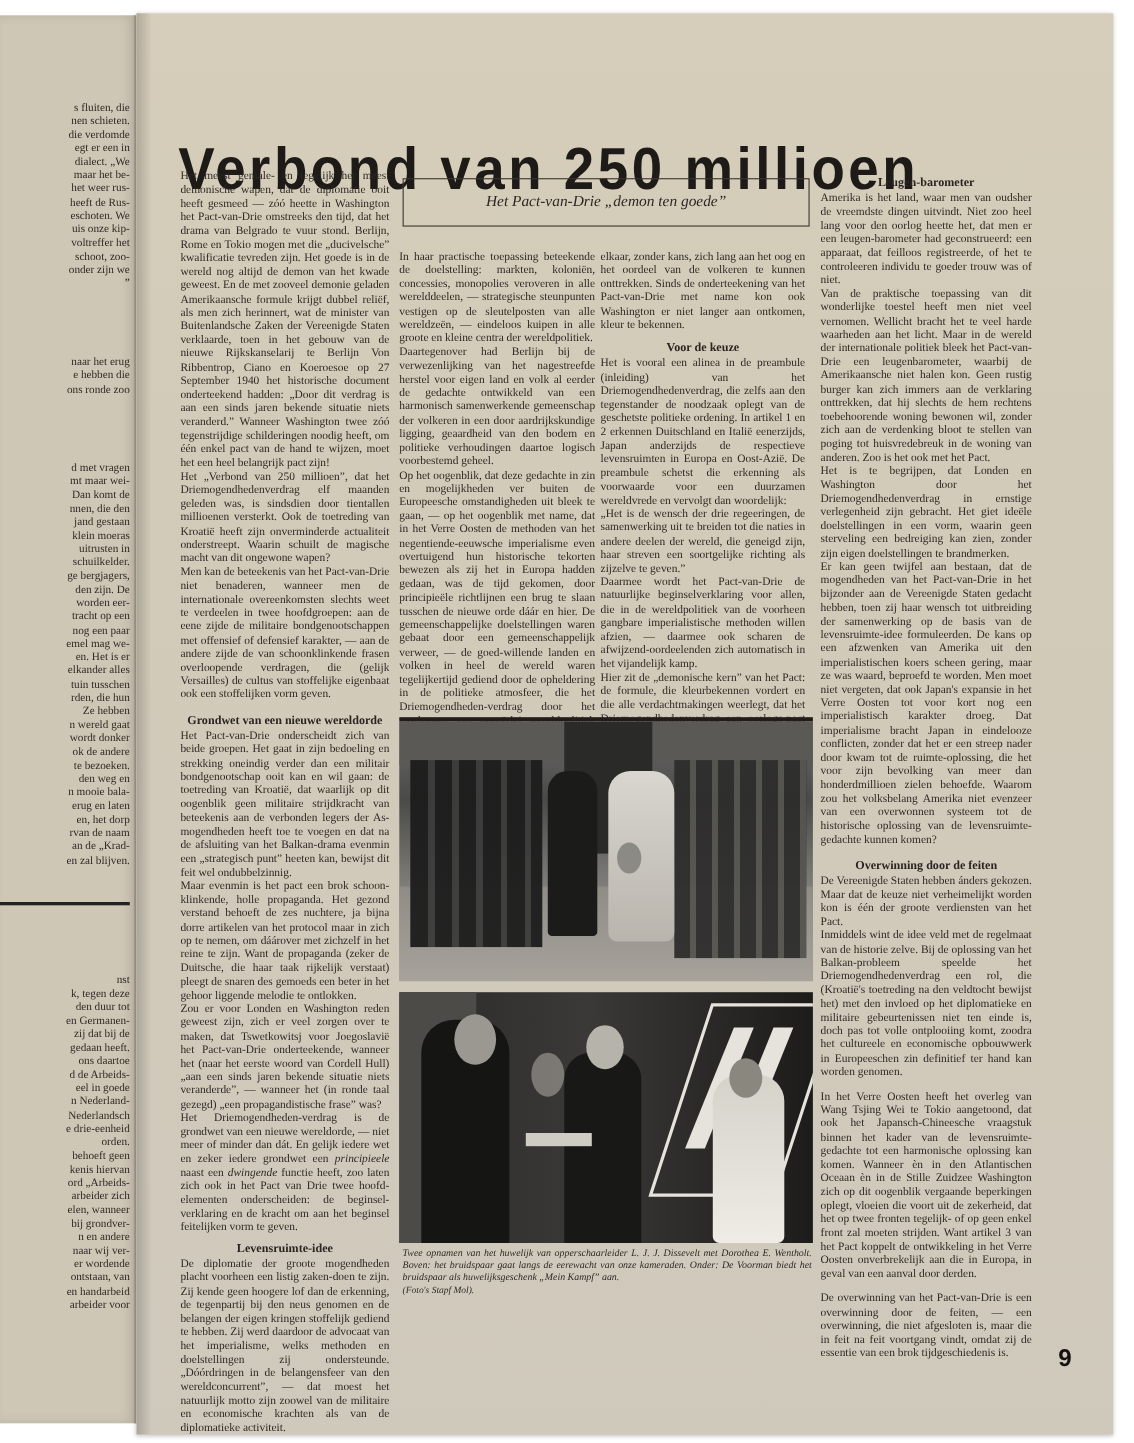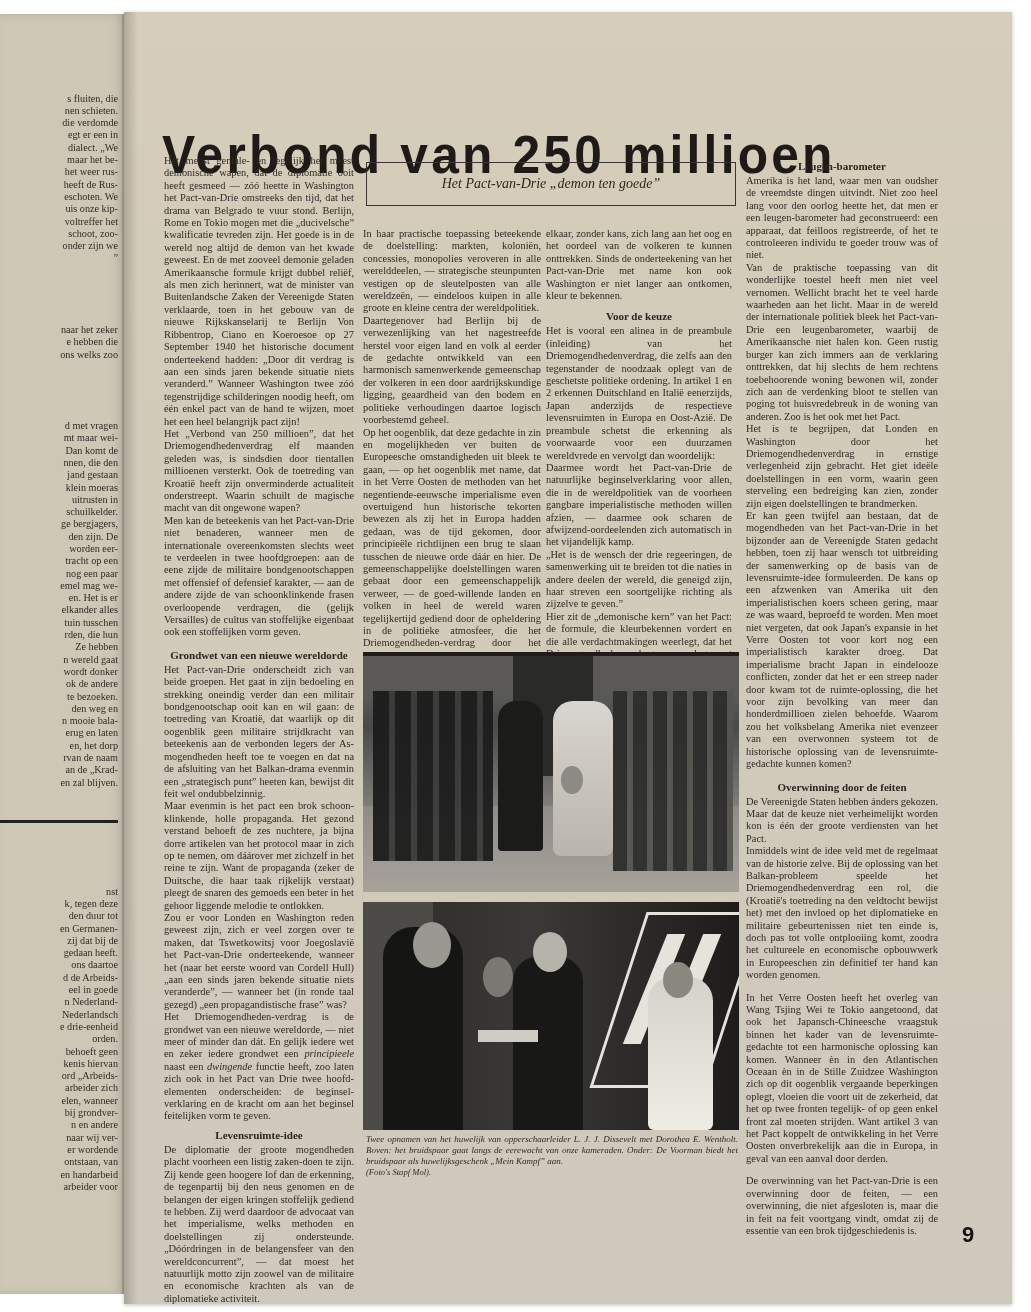--- a/index.html
+++ b/index.html
@@ -31,21 +31,21 @@
   .page-num{position:absolute;left:962px;top:1222px;font-family:"Liberation Sans","DejaVu Sans",sans-serif;font-weight:bold;font-size:22px;color:#141210;}
   i.em{font-style:italic;}
 </style>
 </head>
 <body>
 
 <div class="paper-left">
   <div class="left-col">
     <div id="lb1"><p>s fluiten, die</p><p>nen schieten.</p><p>die verdomde</p><p>egt er een in</p><p>dialect. „We</p><p>maar het be-</p><p>het weer rus-</p><p>heeft de Rus-</p><p>eschoten. We</p><p>uis onze kip-</p><p>voltreffer het</p><p>schoot, zoo-</p><p>onder zijn we</p><p>”</p></div>
     <div class="left-gap"></div>
-    <div id="lb2"><p>naar het zeker</p><p>e hebben die</p><p>ons welks zoo</p></div>
+    <div id="lb2"><p>naar het erug</p><p>e hebben die</p><p>ons ronde zoo</p></div>
     <div class="left-gap"></div>
     <div id="lb3"><p>d met vragen</p><p>mt maar wei-</p><p>Dan komt de</p><p>nnen, die den</p><p>jand gestaan</p><p>klein moeras</p><p>uitrusten in</p><p>schuilkelder.</p><p>ge bergjagers,</p><p>den zijn. De</p><p>worden eer-</p><p>tracht op een</p><p>nog een paar</p><p>emel mag we-</p><p>en. Het is er</p><p>elkander alles</p><p>tuin tusschen</p><p>rden, die hun</p><p>Ze hebben</p><p>n wereld gaat</p><p>wordt donker</p><p>ok de andere</p><p>te bezoeken.</p><p>den weg en</p><p>n mooie bala-</p><p>erug en laten</p><p>en, het dorp</p><p>rvan de naam</p><p>an de „Krad-</p><p>en zal blijven.</p></div>
     <div class="left-rule"></div>
     <div class="left-gap" style="height:4px"></div>
     <div id="lb5"><p>nst</p><p>k, tegen deze</p><p>den duur tot</p><p>en Germanen-</p><p>zij dat bij de</p><p>gedaan heeft.</p><p>ons daartoe</p><p>d de Arbeids-</p><p>eel in goede</p><p>n Nederland-</p><p>Nederlandsch</p><p>e drie-eenheid</p><p>orden.</p><p>behoeft geen</p><p>kenis hiervan</p><p>ord „Arbeids-</p><p>arbeider zich</p><p>elen, wanneer</p><p>bij grondver-</p><p>n en andere</p><p>naar wij ver-</p><p>er wordende</p><p>ontstaan, van</p><p>en handarbeid</p><p>arbeider voor</p></div>
     
     
     
     
   </div>
@@ -76,22 +76,22 @@
 <div class="col col2">
   <p>In haar practische toepassing beteekende de doelstelling: markten, koloniën, concessies, monopolies veroveren in alle werelddeelen, — strategische steunpunten vestigen op de sleutelposten van alle wereldzeën, — eindeloos kuipen in alle groote en kleine centra der wereldpolitiek.</p>
   <p>Daartegenover had Berlijn bij de verwezenlijking van het nagestreefde herstel voor eigen land en volk al eerder de gedachte ontwikkeld van een harmonisch samenwerkende gemeenschap der volkeren in een door aardrijkskundige ligging, geaardheid van den bodem en politieke verhoudingen daartoe logisch voorbestemd geheel.</p>
   <p>Op het oogenblik, dat deze gedachte in zin en mogelijkheden ver buiten de Europeesche omstandigheden uit bleek te gaan, — op het oogenblik met name, dat in het Verre Oosten de methoden van het negentiende-eeuwsche imperialisme even overtuigend hun historische tekorten bewezen als zij het in Europa hadden gedaan, was de tijd gekomen, door principieële richtlijnen een brug te slaan tusschen de nieuwe orde dáár en hier. De gemeenschappelijke doelstellingen waren gebaat door een gemeenschappelijk verweer, — de goed-willende landen en volken in heel de wereld waren tegelijkertijd gediend door de opheldering in de politieke atmosfeer, die het Driemogendheden-verdrag door het vastleggen van tweeërlei wereldpolitiek voortaan bracht. Sinds den 27en September 1940 staan imperialisten en voorstanders van de levensruimtegedachte in de wereld tegenover</p>
 </div>
 
 <div class="col col3">
   <p>elkaar, zonder kans, zich lang aan het oog en het oordeel van de volkeren te kunnen onttrekken. Sinds de onderteekening van het Pact-van-Drie met name kon ook Washington er niet langer aan ontkomen, kleur te bekennen.</p>
   <h3 style="margin-top:8px">Voor de keuze</h3>
   <p>Het is vooral een alinea in de preambule (inleiding) van het Driemogendhedenverdrag, die zelfs aan den tegenstander de noodzaak oplegt van de geschetste politieke ordening. In artikel 1 en 2 erkennen Duitschland en Italië eenerzijds, Japan anderzijds de respectieve levensruimten in Europa en Oost-Azië. De preambule schetst die erkenning als voorwaarde voor een duurzamen wereldvrede en vervolgt dan woordelijk:</p>
+  <p>„Het is de wensch der drie regeeringen, de samenwerking uit te breiden tot die naties in andere deelen der wereld, die geneigd zijn, haar streven een soortgelijke richting als zijzelve te geven.”</p>
   <p>Daarmee wordt het Pact-van-Drie de natuurlijke beginselverklaring voor allen, die in de wereldpolitiek van de voorheen gangbare imperialistische methoden willen afzien, — daarmee ook scharen de afwijzend-oordeelenden zich automatisch in het vijandelijk kamp.</p>
-  <p>„Het is de wensch der drie regeeringen, de samenwerking uit te breiden tot die naties in andere deelen der wereld, die geneigd zijn, haar streven een soortgelijke richting als zijzelve te geven.”</p>
   <p>Hier zit de „demonische kern” van het Pact: de formule, die kleurbekennen vordert en die alle verdachtmakingen weerlegt, dat het Driemogendhedenverdrag een oorlogs-pact zou zijn. Welke militaire overeenkomst heeft ooit naar hartelust gelegenheid tot toetreden aan derden geboden?</p>
 </div>
 
 <div class="rule-bottom"></div>
 
 <div class="photo photo1" title="Wedding procession past an honour guard of uniformed men">
   <div class="ph-el" style="left:0;top:0;width:376px;height:40px;background:#5a5956;"></div>
   <div class="ph-el" style="left:150px;top:0;width:80px;height:120px;background:#2a2a29;"></div>
   <div class="ph-el" style="left:0;top:150px;width:376px;height:86px;background:linear-gradient(180deg,#8f8c86,#a7a39b);"></div>
   <div class="ph-el" style="left:10px;top:35px;width:120px;height:170px;background:repeating-linear-gradient(90deg,#1c1c1c 0 16px,#3b3b3a 16px 22px);opacity:.95;"></div>

